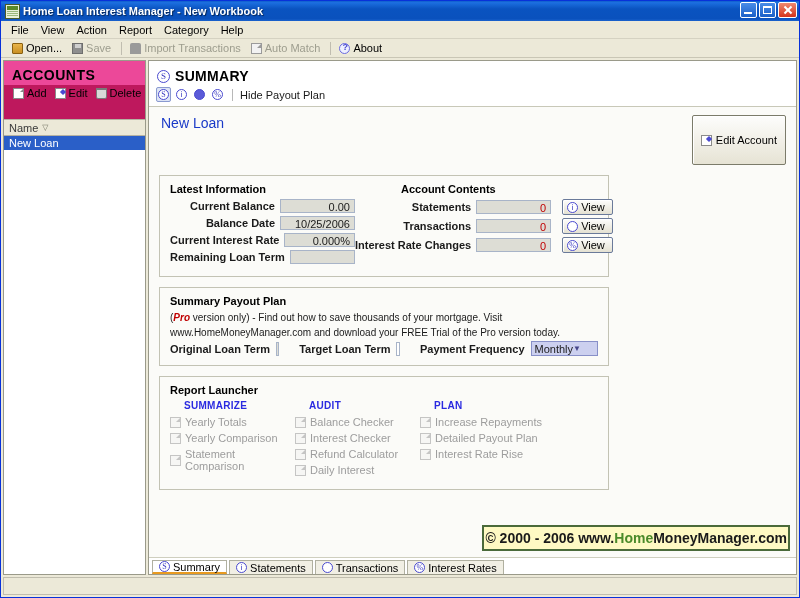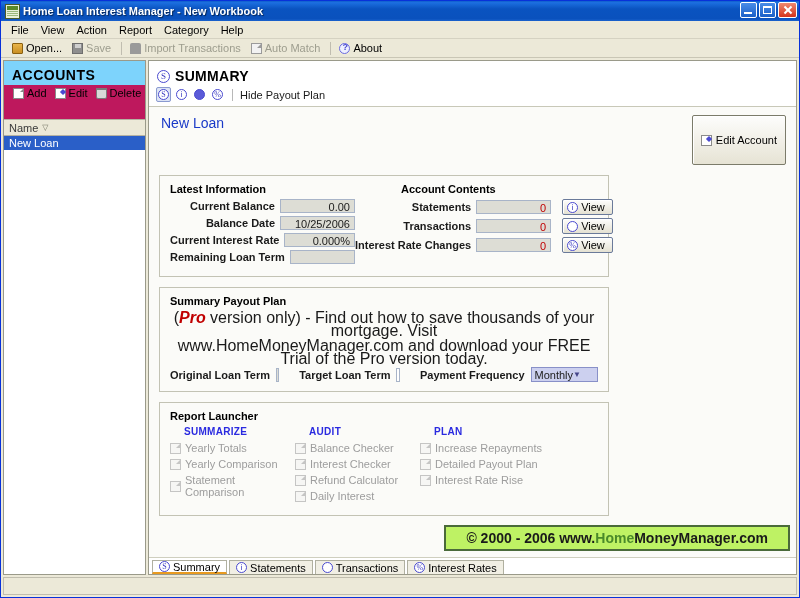--- a/index.html
+++ b/index.html
@@ -79,21 +79,21 @@
   .ico-doc:after{content:"";position:absolute;right:0;top:0;border-left:4px solid transparent;border-bottom:4px solid #9a9a9a;}
   .ico-about{border:1px solid #6b6be0;border-radius:50%;background:#eef0ff;box-sizing:border-box;}
   .ico-about:after{content:"?";position:absolute;left:2px;top:-2px;font-size:9px;color:#4a4ad0;font-weight:bold;}
   
   .bodyrow{flex:1 1 auto;display:flex;min-height:0;padding:2px 2px 0 2px;gap:2px;}
   
   .accounts{
     width:143px;flex:0 0 143px;background:#fff;border:1px solid #9a9a8a;
     box-sizing:border-box;display:flex;flex-direction:column;
   }
-  .acc-head{padding:6px 0 2px 8px;font-size:14px;font-weight:bold;letter-spacing:.5px;color:#000;background:#7dd3fc;}
+  .acc-head{padding:6px 0 2px 8px;font-size:14px;font-weight:bold;letter-spacing:.5px;color:#000;background:#ec4899;}
   .acc-tools{display:flex;align-items:flex-end;gap:2px;padding:2px 0 20px 6px;background:#be185d;}
   .acc-tool{display:flex;align-items:center;gap:3px;font-size:11px;color:#000;padding:0 3px;}
   .ico-add{background:#fff;border:1px solid #8a8a8a;box-sizing:border-box;}
   .ico-add:after{content:"";position:absolute;right:-1px;top:-1px;border-left:4px solid transparent;border-bottom:4px solid #8a8a8a;}
   .ico-edit{background:#fff;border:1px solid #8a8a8a;box-sizing:border-box;}
   .ico-edit:after{content:"";position:absolute;left:3px;top:-1px;width:8px;height:8px;
       background:#4a4ad0;transform:rotate(45deg) scale(.55);}
   .ico-del{background:#d8d8d8;border:1px solid #7a7a7a;box-sizing:border-box;border-radius:0 0 2px 2px;}
   .ico-del:after{content:"";position:absolute;left:-1px;top:-1px;width:11px;height:2px;background:#7a7a7a;}
   .colhead{
@@ -153,39 +153,39 @@
     font-size:11px;text-align:right;padding-right:4px;color:#1a1a1a;
   }
   .fval.num0{color:#c00000;}
   .viewbtn{
     border:1px solid #6a7a9a;border-radius:2px;
     background:linear-gradient(to bottom,#fdfdfc,#e4e1d2);
     font-size:11px;padding:1px 7px 1px 4px;display:inline-flex;align-items:center;gap:3px;
     box-shadow:inset 1px 1px 0 #fff;margin-left:6px;
   }
   .viewbtn .circ{width:11px;height:11px;font-size:8px;flex:0 0 11px;}
-  .payout-txt{font-size:16px;line-height:13px;color:#1a1a1a;margin-bottom:2px;text-align:center;}
+  .payout-txt{font-size:10px;line-height:13px;color:#1a1a1a;margin-bottom:2px;}
   .pro{color:#c00000;font-weight:bold;font-style:italic;}
   .payout-row{display:flex;align-items:center;gap:6px;margin-top:2px;}
   .in-dis{width:48px;height:14px;background:#ddddd5;border:1px solid #a8b4c8;box-sizing:border-box;}
   .in-en{width:62px;height:14px;background:#fff;border:1px solid #a8b4c8;box-sizing:border-box;}
   .sel-freq{
     width:74px;height:15px;background:#ccd0ef;border:1px solid #8890c8;box-sizing:border-box;
     display:flex;align-items:center;justify-content:space-between;padding:0 16px 0 3px;font-size:11px;color:#1a1a1a;
   }
   .caret{font-size:8px;color:#46468a;}
   .rl-cols{display:flex;margin-top:3px;}
   .rl-col{width:125px;flex:0 0 125px;}
   .rl-head{color:#2a2ae0;font-weight:bold;font-size:10px;letter-spacing:.3px;margin:0 0 5px 14px;}
   .rl-item{display:flex;align-items:center;gap:4px;margin-bottom:4px;color:#9d9d9d;font-size:11px;}
   .rl-item .ico{opacity:.55;}
   .banner{
     position:absolute;right:6px;bottom:6px;
-    background:#bef264;border:2px solid #4a6a3a;
-    padding:3px 20px;font-size:14px;font-weight:bold;color:#1a1a1a;white-space:nowrap;
+    background:#fef9c3;border:2px solid #4a6a3a;
+    padding:3px 1px;font-size:14px;font-weight:bold;color:#1a1a1a;white-space:nowrap;
   }
   .banner .g{color:#4a8a2a;}
   
   .tabstrip{
     flex:0 0 16px;display:flex;align-items:flex-end;gap:2px;padding:0 0 0 3px;
     background:#fff;border-top:1px solid #cfcfbf;height:16px;
   }
   .tab{
     display:flex;align-items:center;gap:3px;height:14px;padding:0 6px;
     border:1px solid #b0b0a0;border-bottom:none;background:#f1efe4;font-size:11px;

